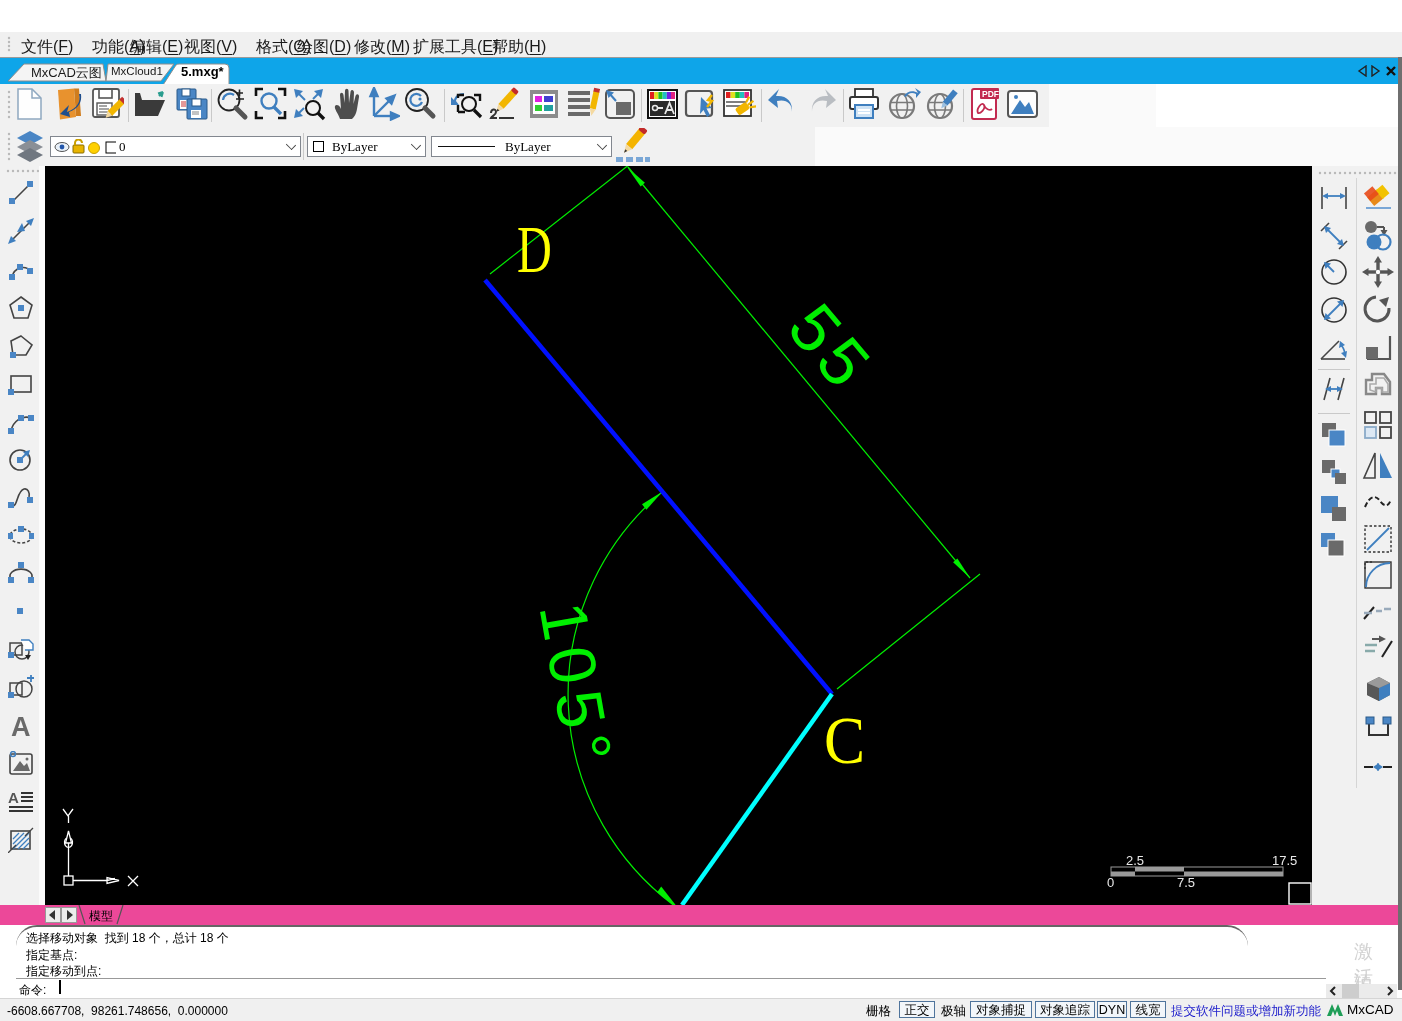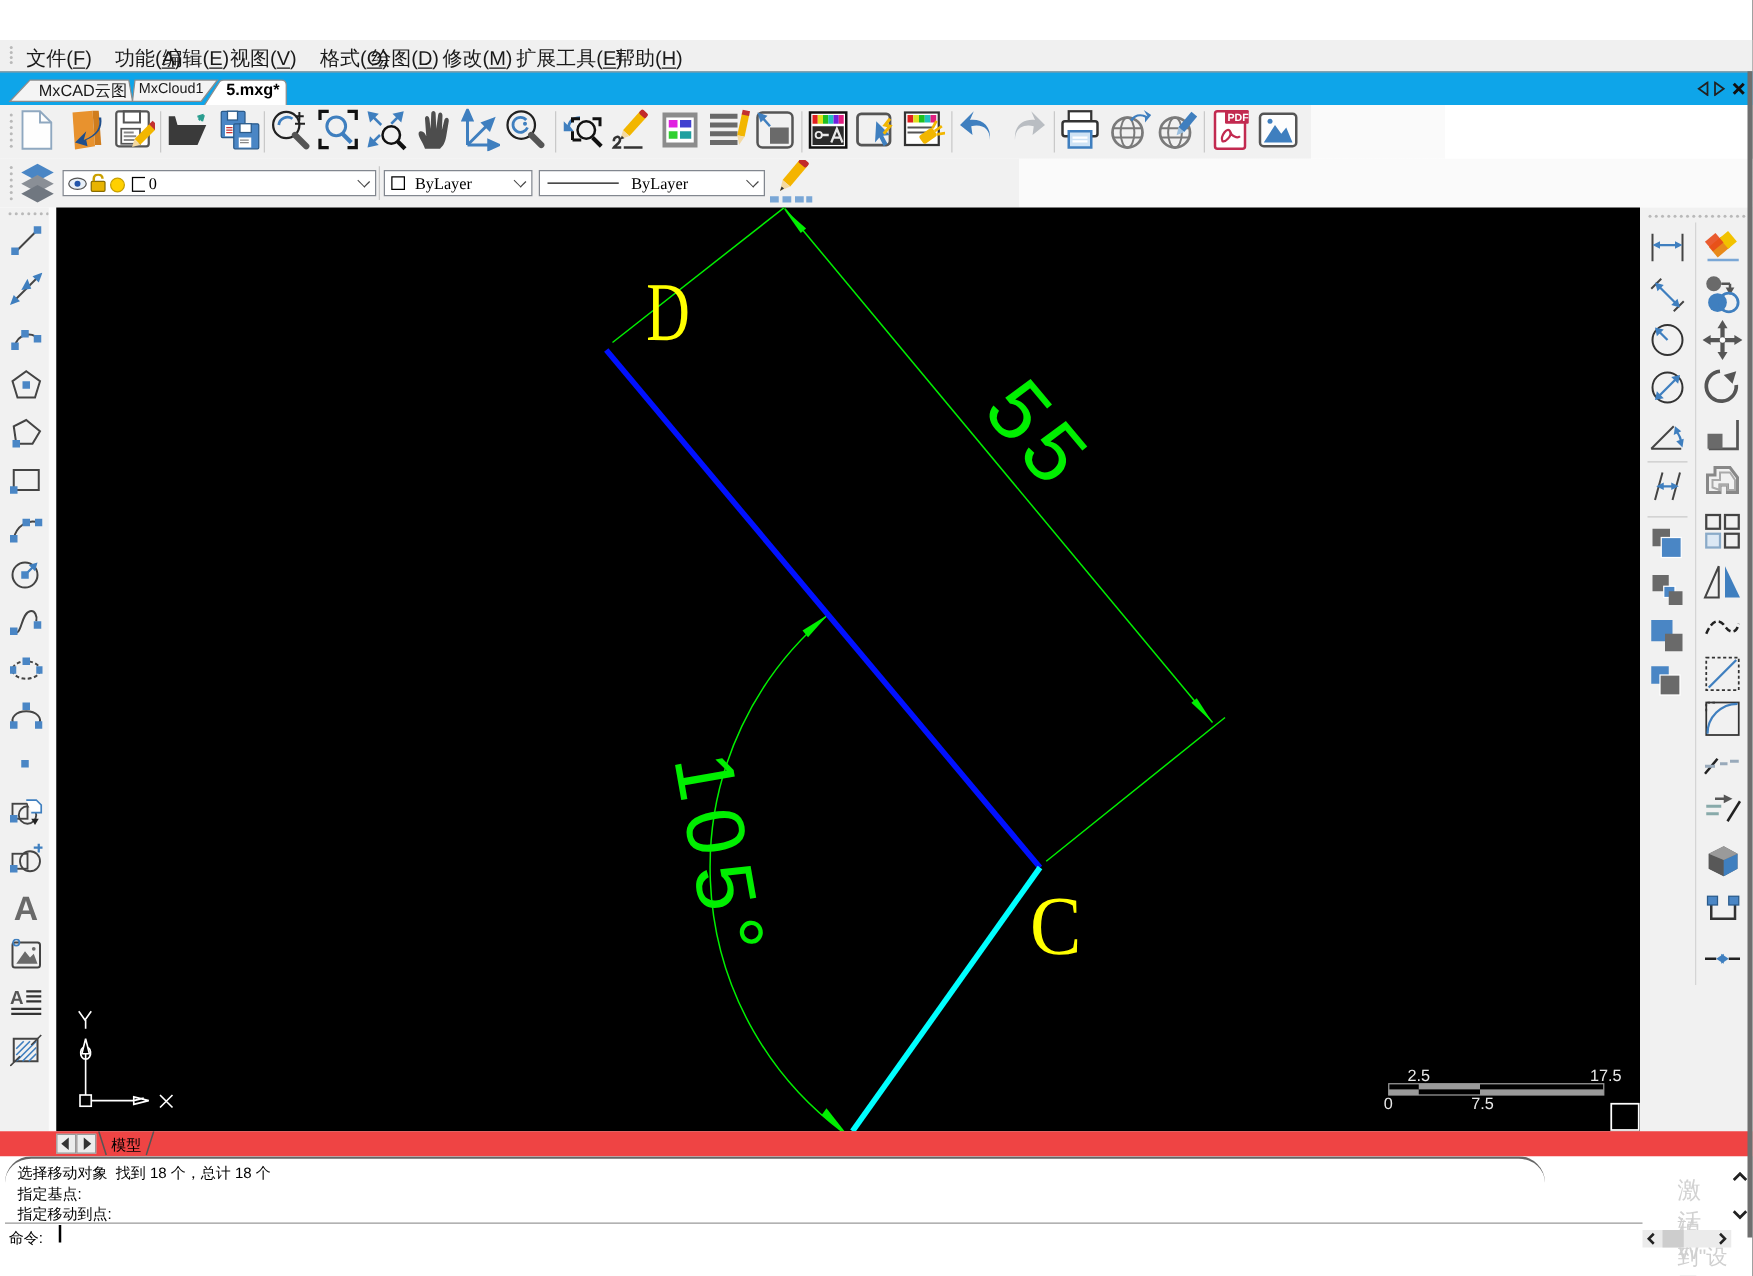--- a/index.html
+++ b/index.html
@@ -20,23 +20,23 @@
 
 #comborow { left:0; top:127px; width:1402px; height:39px; background:linear-gradient(to right,#f1f1f1 0,#f1f1f1 815px,#fafafa 815px,#fafafa 100%); }
 .combo { top:9px; height:21px; background:#fff; border:1px solid #82878f; font-size:13px; color:#000; font-family:"Liberation Serif",serif; }
 .chev { position:absolute; right:5px; top:4px; width:8px; height:8px; border-right:1.6px solid #444; border-bottom:1.6px solid #444; transform:rotate(45deg) scaleY(0.8); }
 
 #leftpanel { left:0; top:166px; width:45px; height:739px; background:#f1f1f1; }
 #canvas { left:45px; top:166px; width:1267px; height:739px; background:#000; }
 #rightpanel { left:1312px; top:166px; width:90px; height:759px; background:#f1f1f1; }
 #rightedge { left:1398px; top:57px; width:4px; height:933px; background:#6f6f6f; z-index:50; }
 
-#modelbar { left:0; top:905px; width:1402px; height:20px; background:#ef4444; }
-
-#cmdarea { left:4px; top:925px; width:1232px; height:73px; background:#fff; border-top:2px solid #666; font-size:12px; color:#000;border-radius:21px; }
+#modelbar { left:0; top:905px; width:1402px; height:20px; background:#ec4899; }
+
+#cmdarea { left:16px; top:925px; width:1232px; height:73px; background:#fff; border-top:2px solid #666; font-size:12px; color:#000;border-radius:21px; }
 
 #statusbar { left:0; top:998px; width:1402px; height:23px; background:#f0f0f0; border-top:1px solid #d5d5d5; font-size:12px; color:#000; }
 .sbtn { top:2px; height:17px; border:1px solid #4f749c; background:#f2f6fa; text-align:center; font-size:12.5px; line-height:16px; }
 .splain { top:4px; font-size:12.5px; }
 u { text-underline-offset:2px; }
 </style>
 </head>
 <body>
 <div id="app">
 
@@ -708,14 +708,29 @@
       </svg>
   <div class="abs" style="left:1310px;top:57px;width:71px;height:14px;background:#ebebeb">
     <svg class="abs" style="left:0;top:0" width="71" height="14" viewBox="0 0 71 14">
           <path d="M9 3 L5 7 L9 11" fill="none" stroke="#222" stroke-width="2"></path>
           <path d="M62 3 L66 7 L62 11" fill="none" stroke="#222" stroke-width="2"></path>
         </svg>
     <div class="abs" style="left:16px;top:0;width:17px;height:14px;background:#cdcdcd"></div>
   </div>
 </div>
 
+<div class="abs" id="statusbar">
+  <div class="abs" style="left:7px;top:5px;font-size:12px">-6608.667708,&nbsp; 98261.748656,&nbsp; 0.000000</div>
+  <div class="abs splain" style="left:866px">栅格</div>
+  <div class="abs sbtn" style="left:899px;width:36px">正交</div>
+  <div class="abs splain" style="left:941px">极轴</div>
+  <div class="abs sbtn" style="left:970px;width:62px">对象捕捉</div>
+  <div class="abs sbtn" style="left:1035px;width:60px">对象追踪</div>
+  <div class="abs sbtn" style="left:1097px;width:30px">DYN</div>
+  <div class="abs sbtn" style="left:1130px;width:36px">线宽</div>
+  <div class="abs" style="left:1171px;top:4px;color:#2222cc;font-size:12.5px">提交软件问题或增加新功能</div>
+  <svg class="abs" style="left:1326px;top:3px" width="18" height="16" viewBox="0 0 18 16">
+    <path d="M1 14 L6 2 L9 9 L12 2 L17 14 L13 14 L11 9 L9 14 L7 9 L5 14 Z" fill="#1e9e57"></path>
+  </svg>
+  <div class="abs" style="left:1347px;top:3px;font-size:13.5px;color:#000">MxCAD</div>
+</div>
 
 </div>
 
 </body></html>

